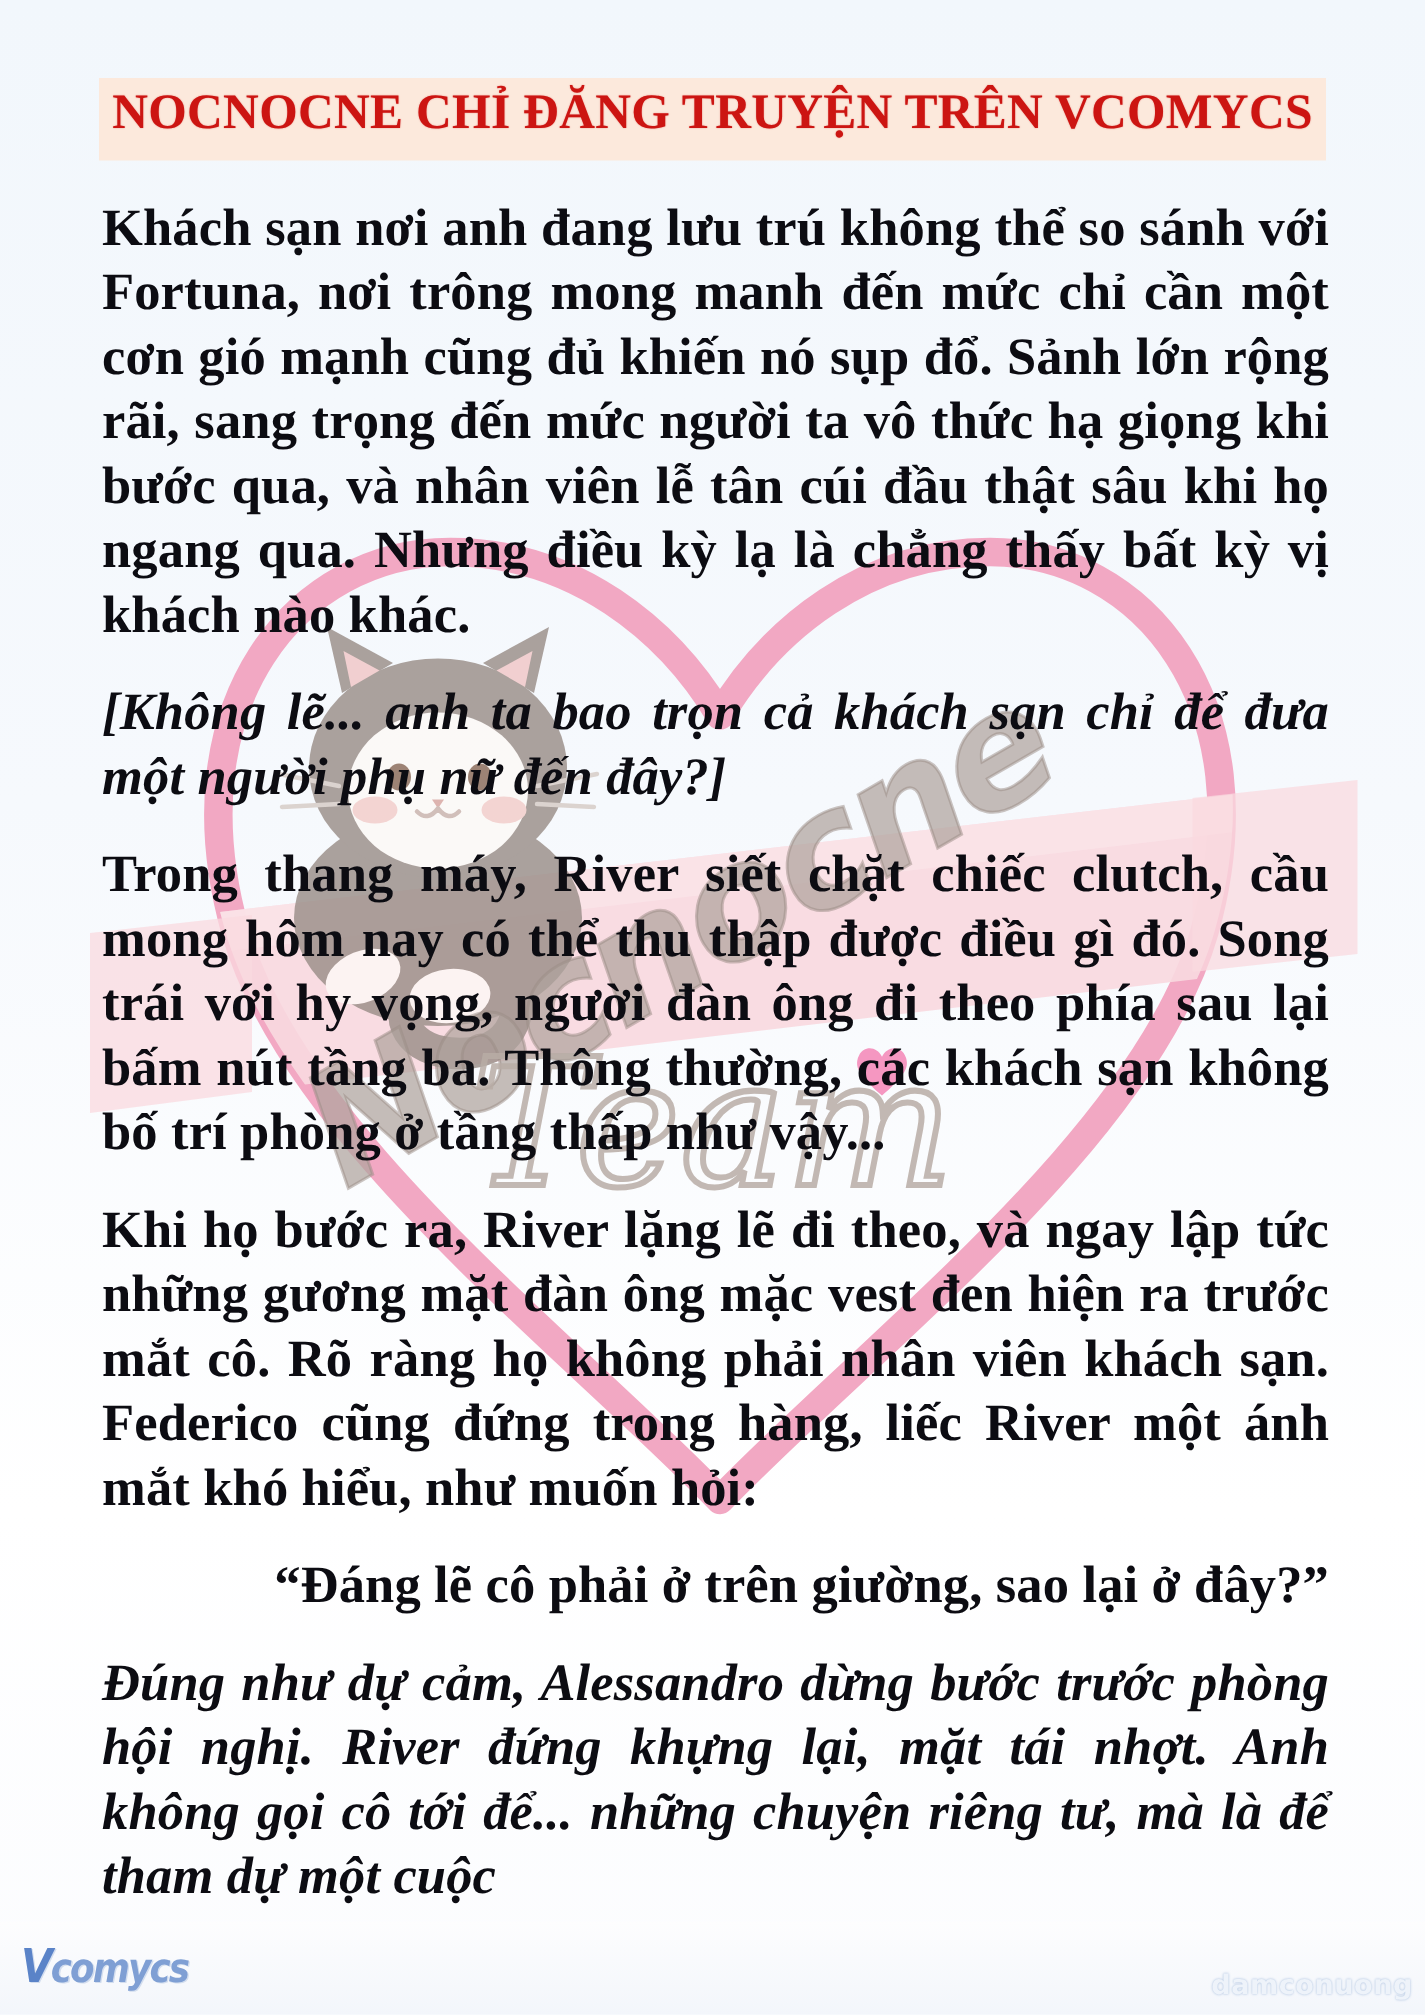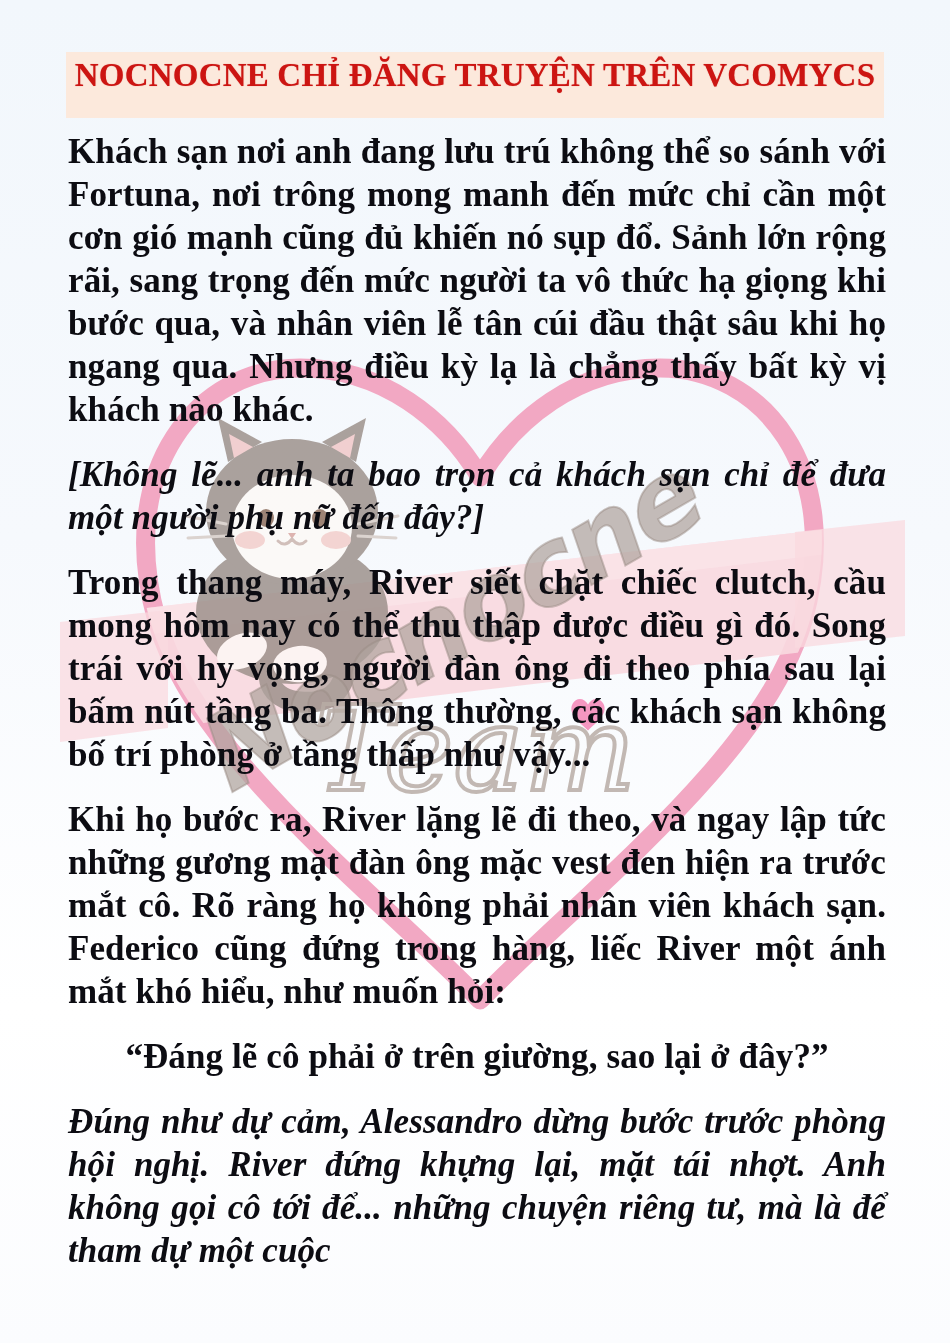--- a/index.html
+++ b/index.html
@@ -46,21 +46,21 @@
   }
   .header-title {
     display: inline-block;
     background: #fce9dc;
     color: #cc1512;
     font-family: "Liberation Serif", "DejaVu Serif", serif;
     font-weight: bold;
     font-size: 33px;
     letter-spacing: 0.2px;
     line-height: 1.25;
-    padding: 3px 9px 22px 9px;
+    padding: 3px 9px 11px 9px;
     white-space: nowrap;
     text-shadow: 0 0 1px rgba(204,21,18,0.45);
   }
 
   
   #content {
     position: absolute;
     left: 68px;
     top: 130px;
     width: 818px;
@@ -82,21 +82,21 @@
     color: #0c0c12;
     margin: 0 0 22px 0;
     text-align: justify;
     text-justify: inter-word;
     letter-spacing: 0.1px;
   }
   p.para.thought {
     font-style: italic;
   }
   p.para.nojustify {
-    text-align: center;
+    text-align: right;
   }
   p.para:last-child { margin-bottom: 0; font-style: italic; }
 
   
   .bottom-bar {
     position: absolute;
     left: 0;
     bottom: 0;
     width: 950px;
     height: 62px;
@@ -228,14 +228,18 @@
   <div id="content">
 
     <p class="para">Khách sạn nơi anh đang lưu trú không thể so sánh với Fortuna, nơi trông mong manh đến mức chỉ cần một cơn gió mạnh cũng đủ khiến nó sụp đổ. Sảnh lớn rộng rãi, sang trọng đến mức người ta vô thức hạ giọng khi bước qua, và nhân viên lễ tân cúi đầu thật sâu khi họ ngang qua. Nhưng điều kỳ lạ là chẳng thấy bất kỳ vị khách nào khác.</p>
     <p class="para thought">[Không lẽ... anh ta bao trọn cả khách sạn chỉ để đưa một người phụ nữ đến đây?]</p>
     <p class="para">Trong thang máy, River siết chặt chiếc clutch, cầu mong hôm nay có thể thu thập được điều gì đó. Song trái với hy vọng, người đàn ông đi theo phía sau lại bấm nút tầng ba. Thông thường, các khách sạn không bố trí phòng ở tầng thấp như vậy...</p>
     <p class="para">Khi họ bước ra, River lặng lẽ đi theo, và ngay lập tức những gương mặt đàn ông mặc vest đen hiện ra trước mắt cô. Rõ ràng họ không phải nhân viên khách sạn. Federico cũng đứng trong hàng, liếc River một ánh mắt khó hiểu, như muốn hỏi:</p>
     <p class="para nojustify">“Đáng lẽ cô phải ở trên giường, sao lại ở đây?”</p>
     <p class="para">Đúng như dự cảm, Alessandro dừng bước trước phòng hội nghị. River đứng khựng lại, mặt tái nhợt. Anh không gọi cô tới để... những chuyện riêng tư, mà là để tham dự một cuộc</p>
   </div>
 
+  <div class="bottom-bar">
+    <div class="brand-logo"><span class="cap">V</span><span>comycs</span></div>
+    <div class="site-tag">damconuong</div>
+  </div>
 
 </div>
 
 </body></html>

